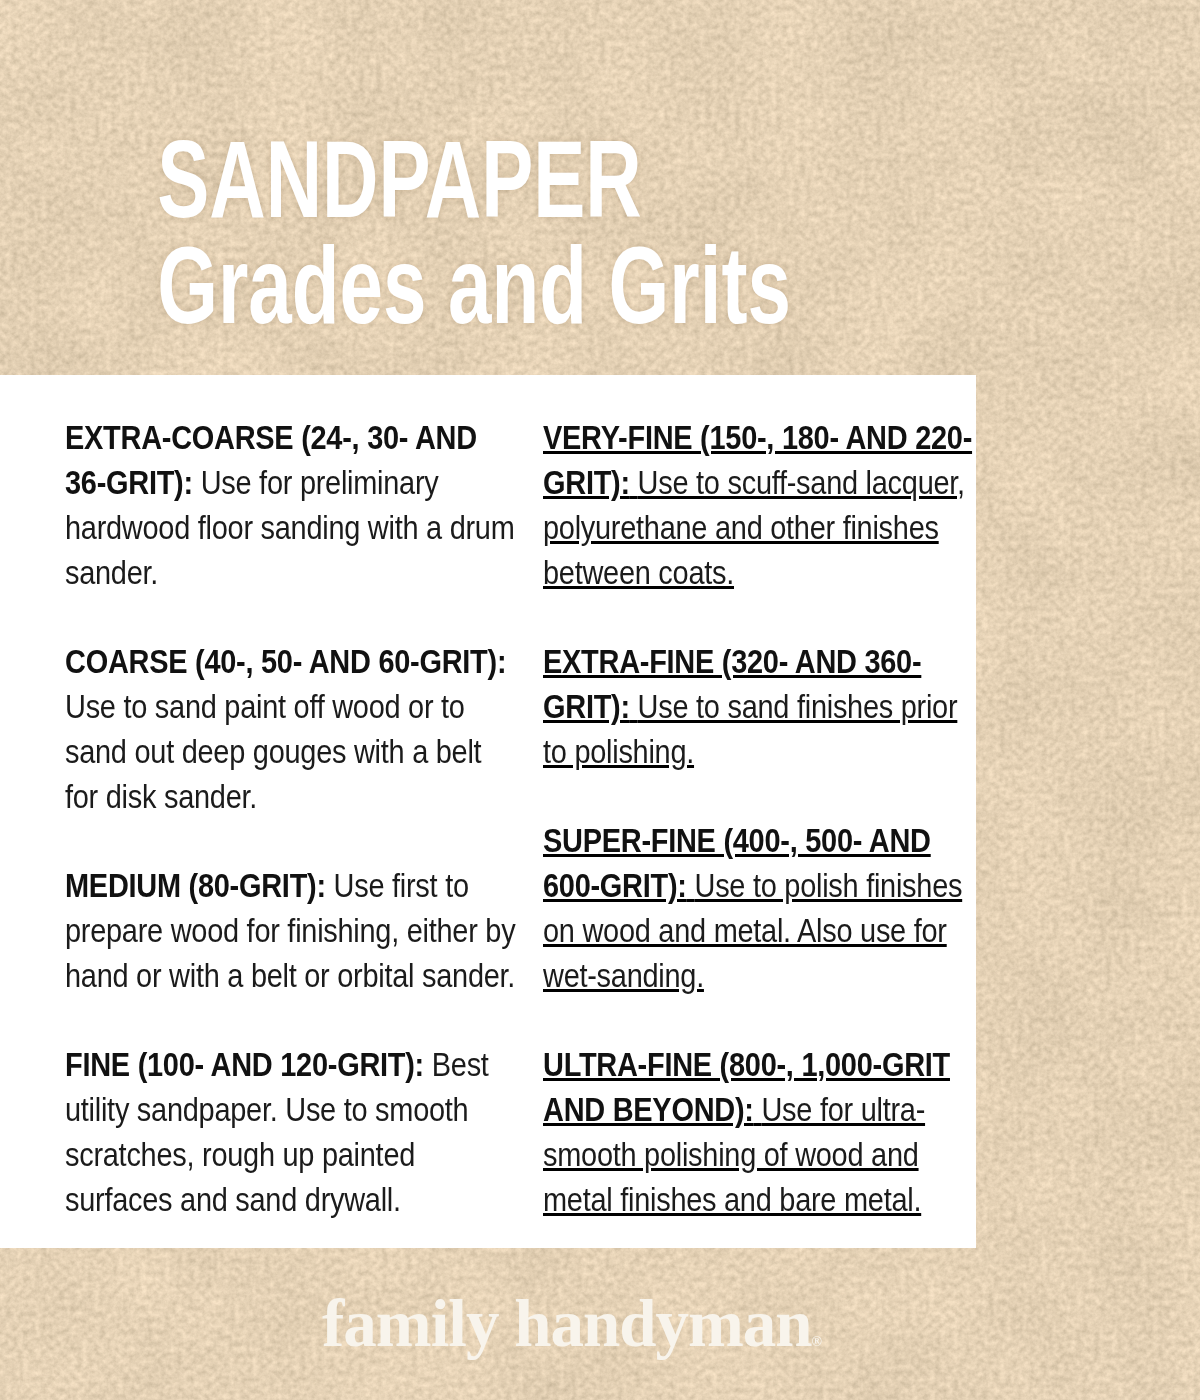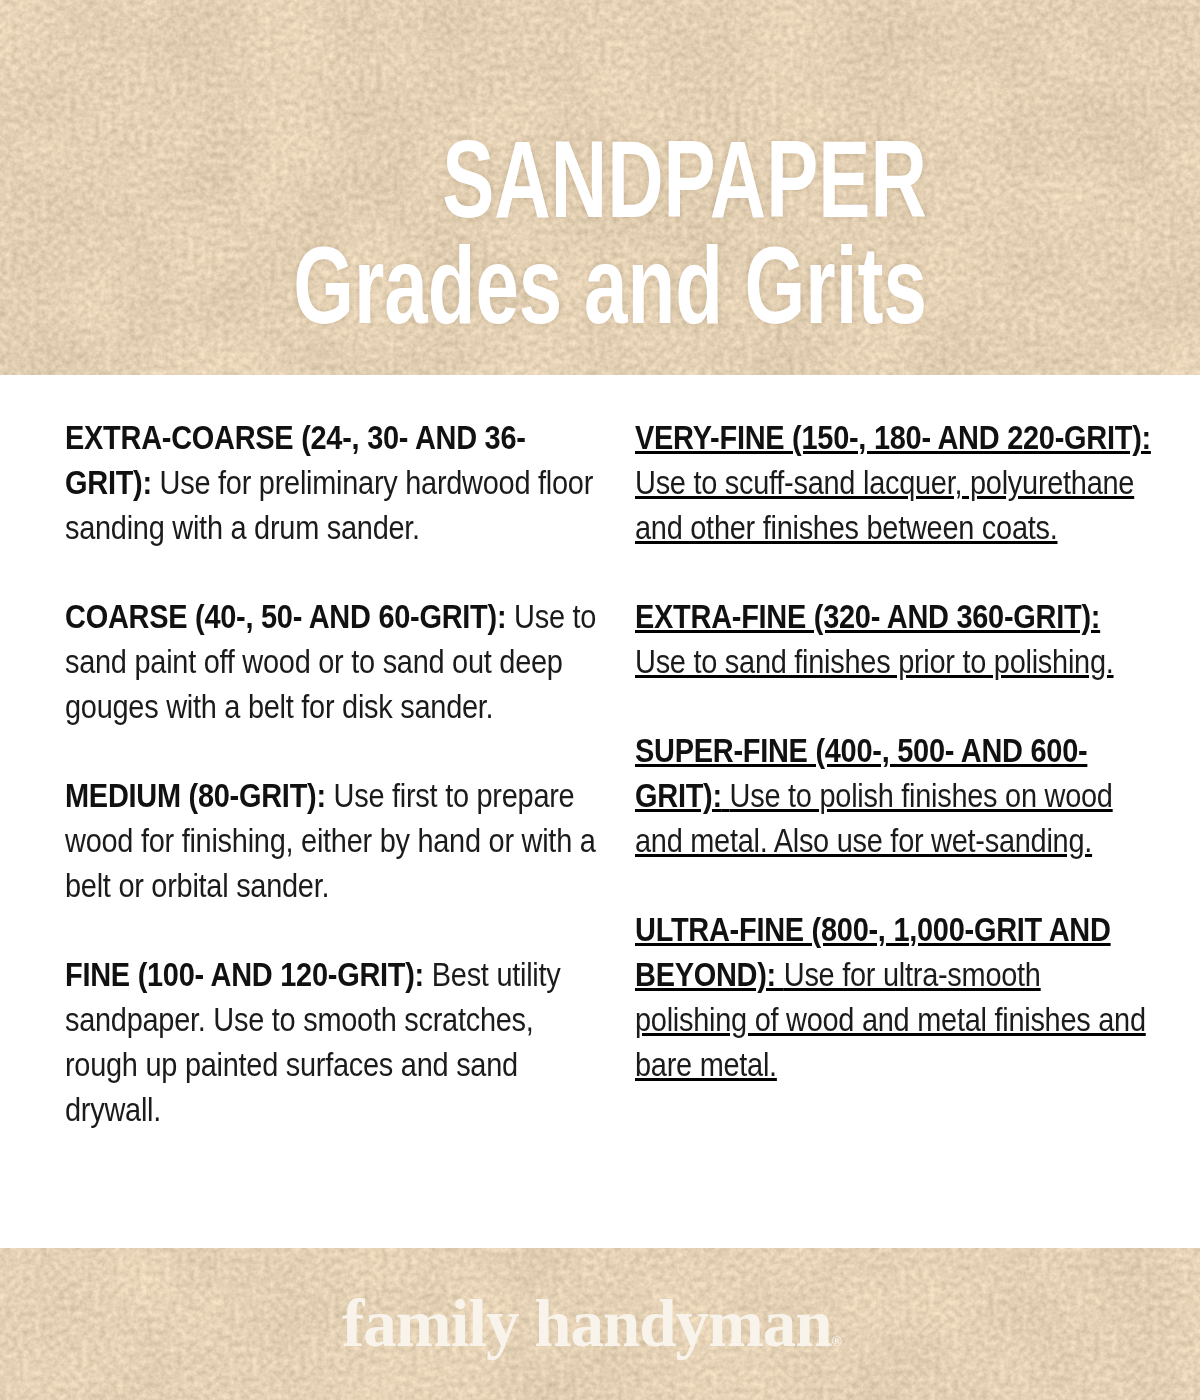--- a/index.html
+++ b/index.html
@@ -19,38 +19,38 @@
     left: 0; top: 0;
     width: 1200px;
     height: 1400px;
     display: block;
   }
   .title-block {
     position: absolute;
     top: 126px;
     left: 0;
     width: 1084px;
-    text-align: right;
+    text-align: left;
     color: #ffffff;
     font-weight: bold;
   }
   .title-line {
     font-size: 110px;
     line-height: 106px;
     white-space: nowrap;
     transform: scaleX(0.71);
     transform-origin: 50% 50%;
     letter-spacing: 0px;
     text-shadow: 0 0 8px rgba(125, 95, 60, 0.25);
   }
   .content-panel {
     position: absolute;
     top: 375px;
     left: 0;
-    width: 1200px;
+    width: 976px;
     height: 873px;
     background: #ffffff;
     box-sizing: border-box;
     padding: 40px 0 0 65px;
   }
   .cols {
     display: flex;
   }
   .col-left  { width: 545px; margin-right: 25px; }
   .col-right { width: 520px; text-decoration: underline; }
@@ -76,21 +76,20 @@
     left: 0;
     width: 1144px;
     text-align: center;
     font-family: "Liberation Serif", serif;
     font-weight: bold;
     font-size: 67px;
     line-height: 64px;
     letter-spacing: -1px;
     color: #f8f4ec;
     white-space: nowrap;
-    padding-left: 20px;
   }
   .reg {
     font-size: 14px;
     letter-spacing: 0;
   }
 </style>
 </head>
 <body>
 
 <svg class="texture" width="1200" height="1400" viewBox="0 0 1200 1400" preserveAspectRatio="none" aria-hidden="true">

